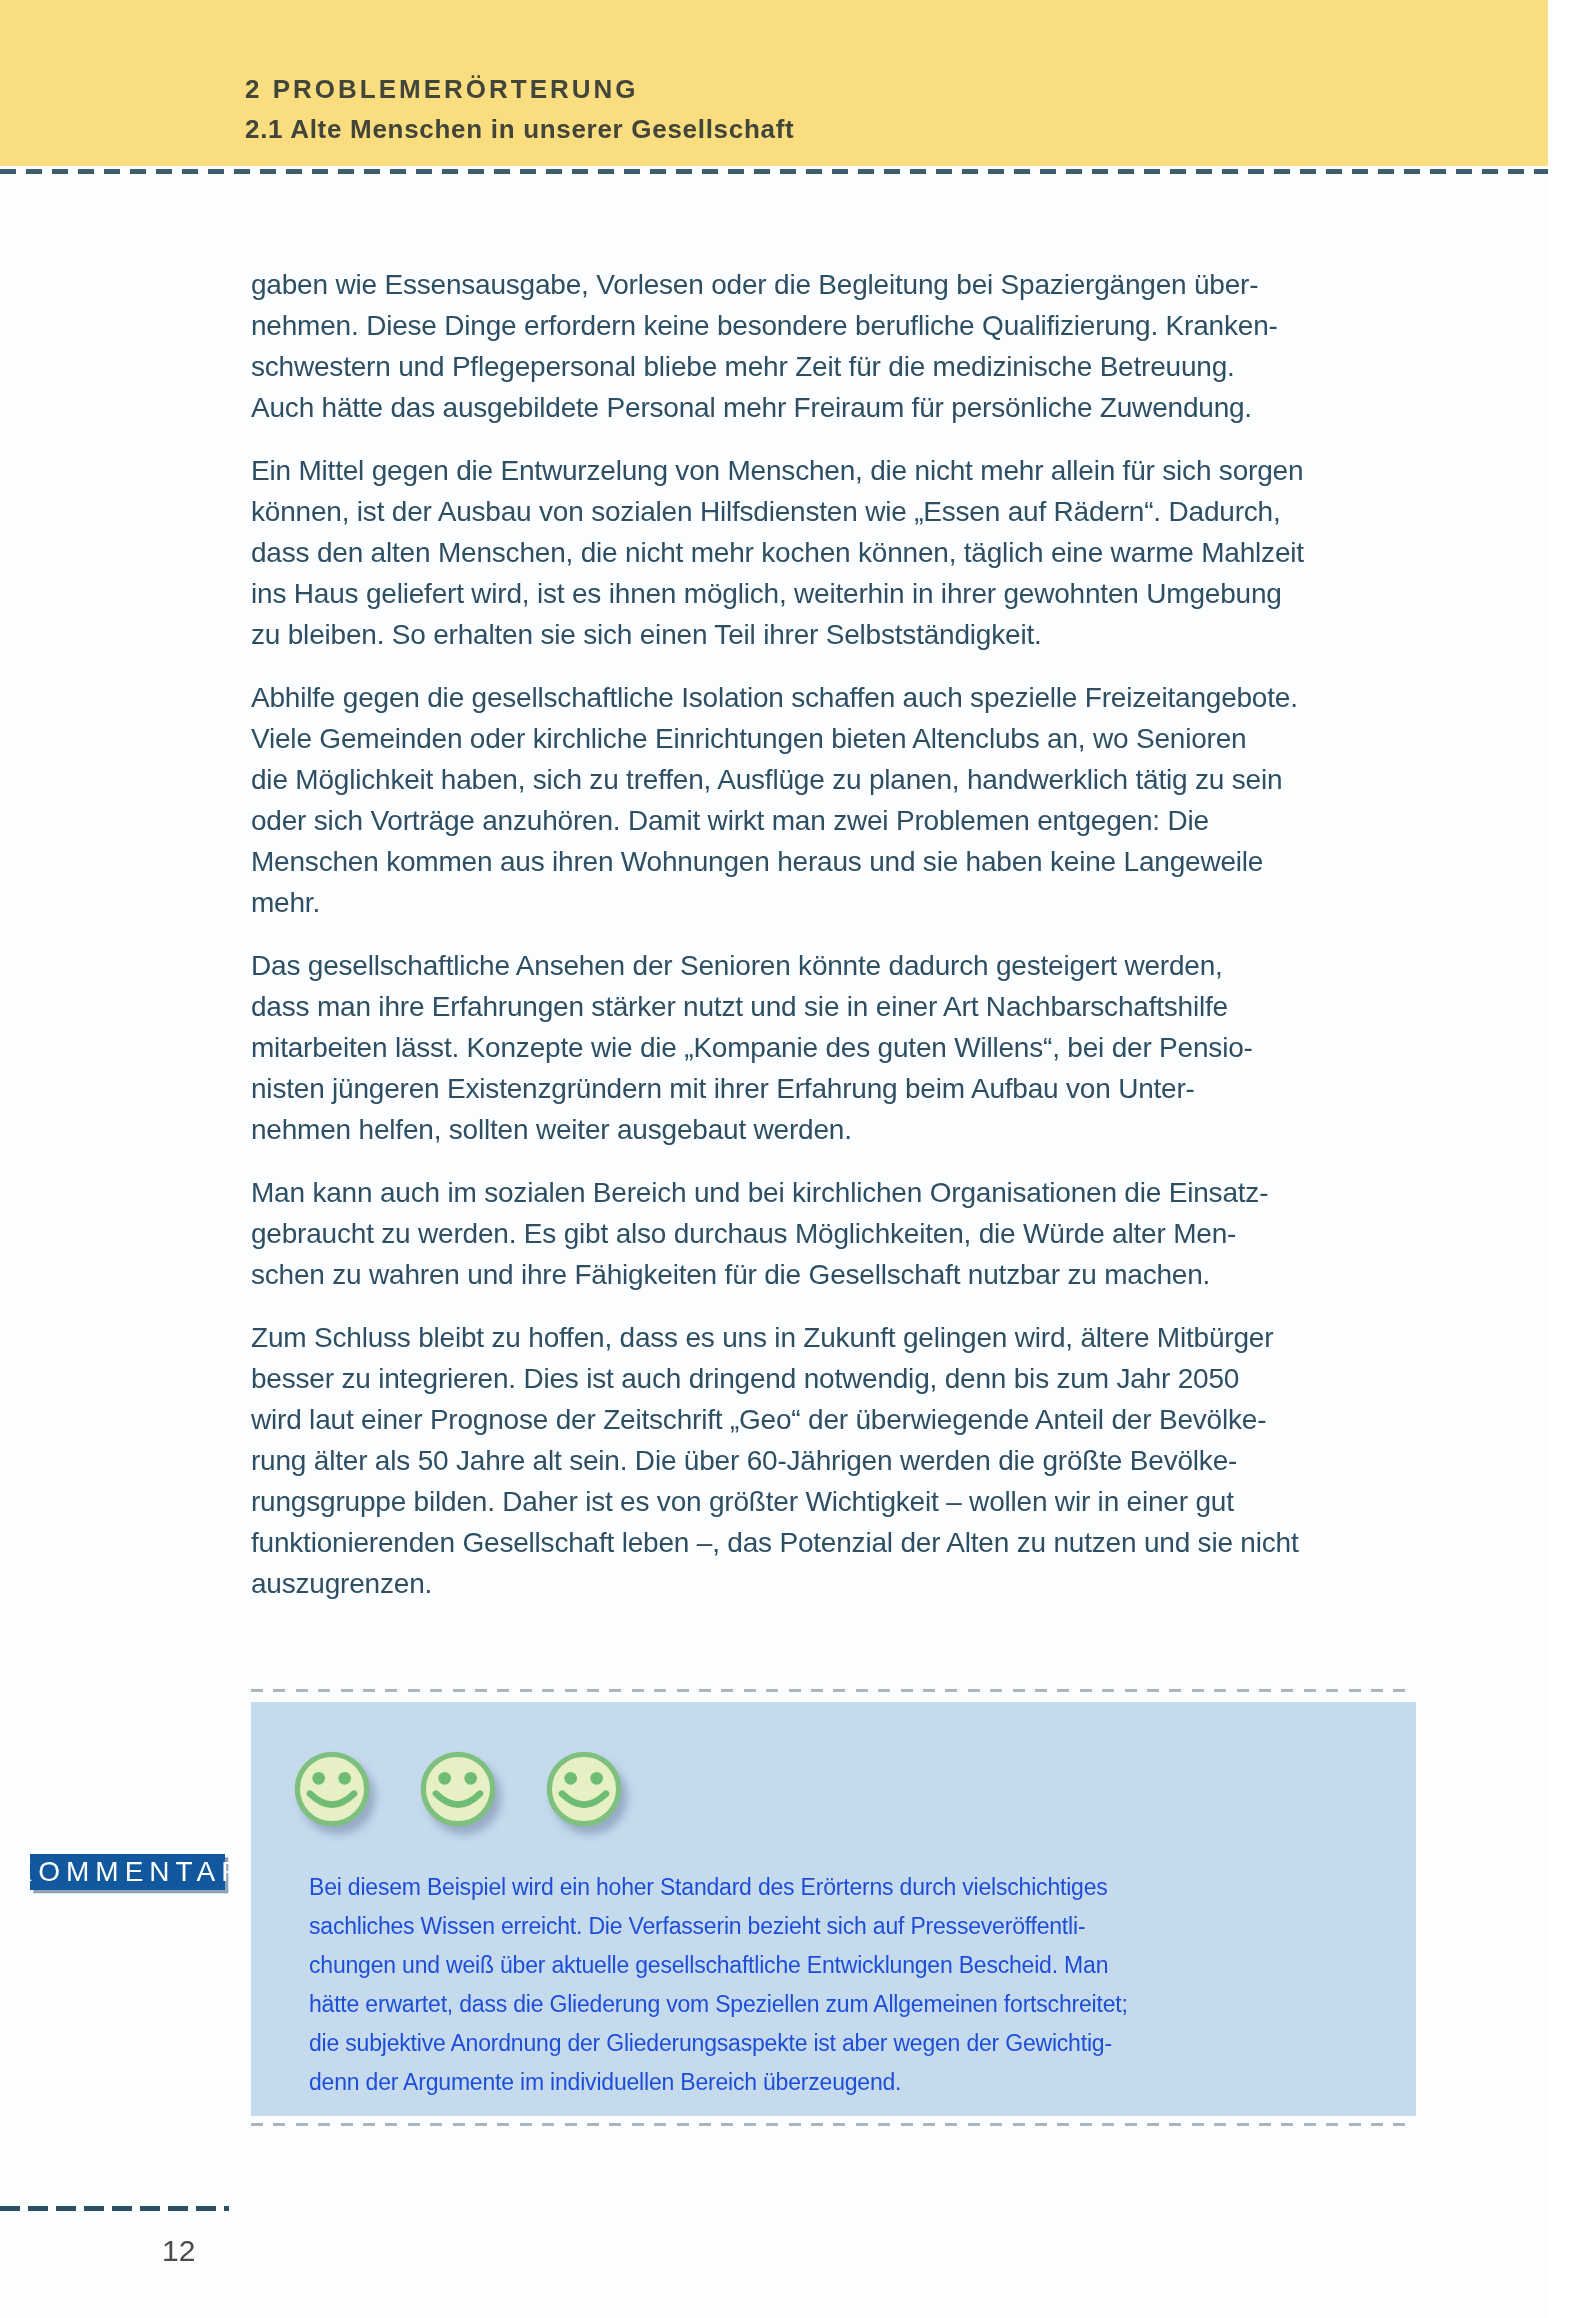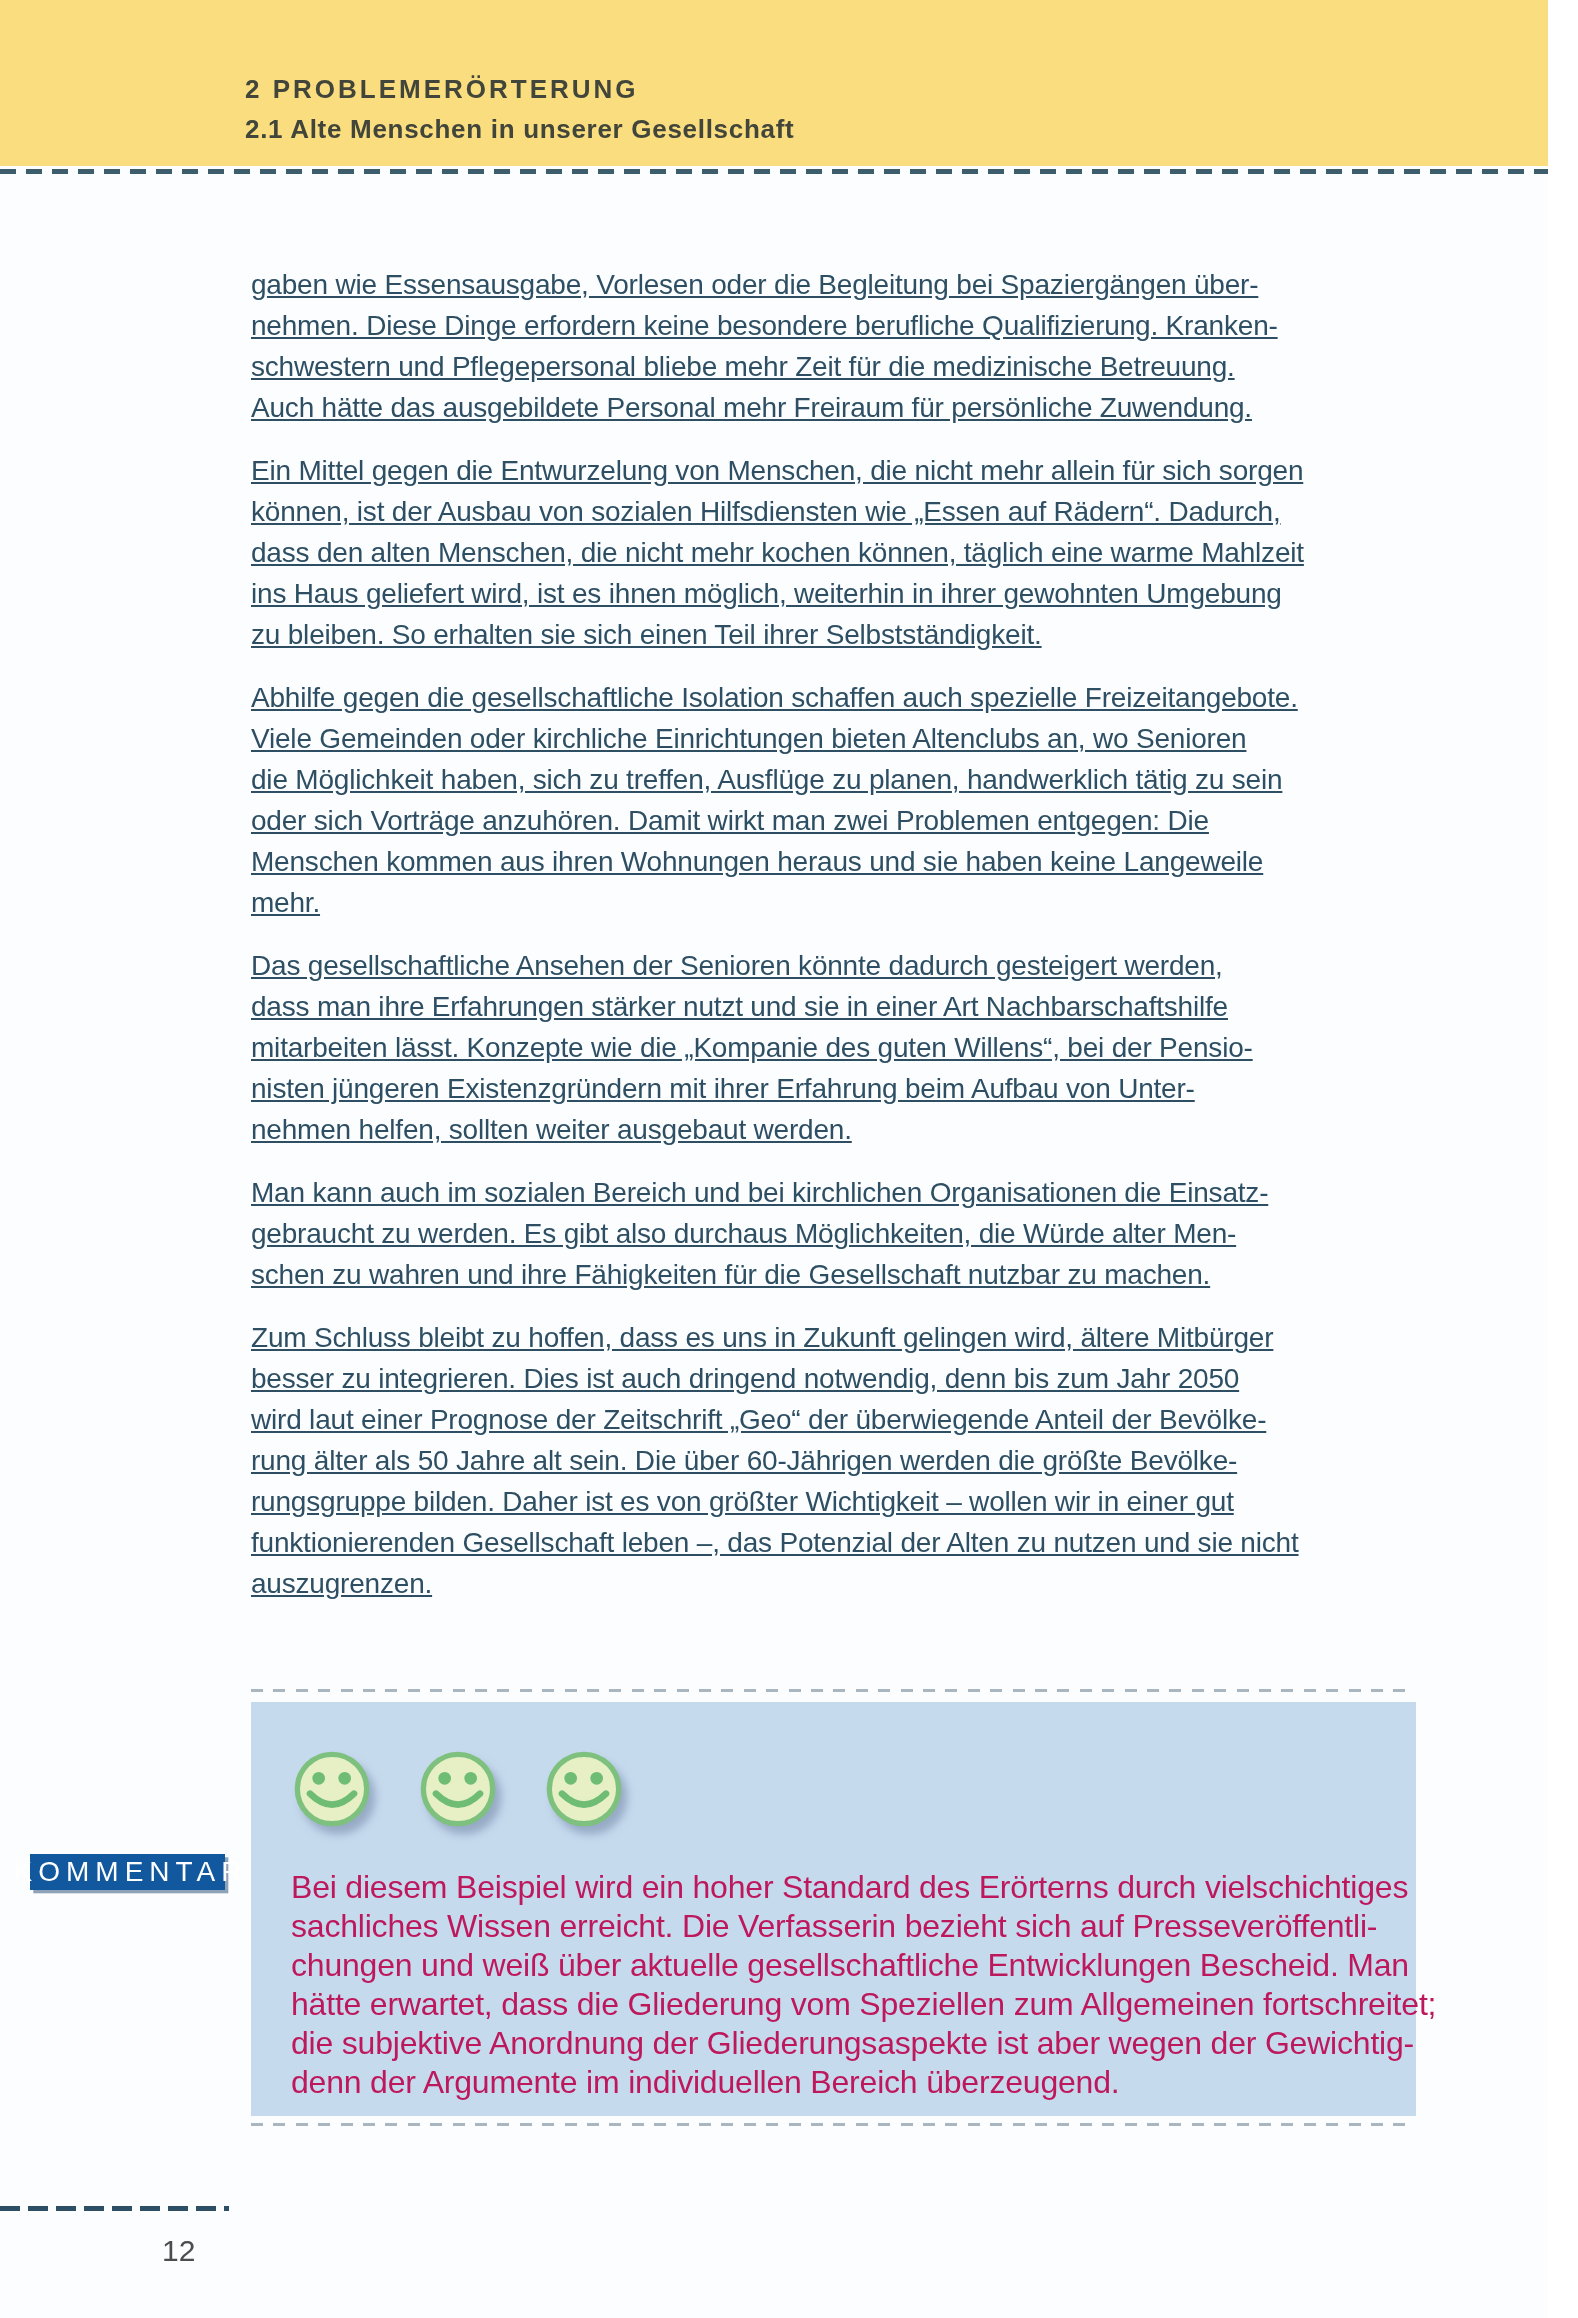--- a/index.html
+++ b/index.html
@@ -44,41 +44,40 @@
   .dash-footer{
     left:0;top:2206px;width:229px;height:5.3px;
     background:repeating-linear-gradient(90deg,#2c4f66 0 20px,transparent 20px 28px);
   }
 
   
   .body-text{
     position:absolute;left:251px;top:264px;width:1170px;
     font-size:28px;line-height:41px;letter-spacing:-0.2px;
     color:#2e4f63;
-    text-decoration:underline;
   }
   .paragraph{margin:0 0 22px 0;}
   .text-line{white-space:nowrap;}
 
   
   .comment-box{
     position:absolute;left:251px;top:1702px;width:1165px;height:414px;
     background:#c6daee;
   }
   .smiley-row{
     position:absolute;left:41px;top:47px;
     display:flex;gap:46px;
   }
   .smiley{
     filter:drop-shadow(6px 8.5px 4px rgba(125,145,175,0.65));
   }
   .comment-text{
-    position:absolute;left:40px;top:166px;width:1105px;
-    font-size:32px;line-height:39px;letter-spacing:-0.2px;
-    color:#be185d;
+    position:absolute;left:58px;top:166px;width:1105px;
+    font-size:23px;line-height:39px;letter-spacing:-0.2px;
+    color:#1d4ed8;
   }
 
   .kommentar{
     position:absolute;left:30px;top:1854px;width:195px;height:36px;
     background:#11589e;
     box-shadow:3.3px 3.3px 0 rgba(9,53,100,0.45);
     color:#ffffff;font-size:28px;font-weight:500;letter-spacing:6px;
     display:flex;align-items:center;justify-content:center;
     text-indent:6px; 
     white-space:nowrap;

